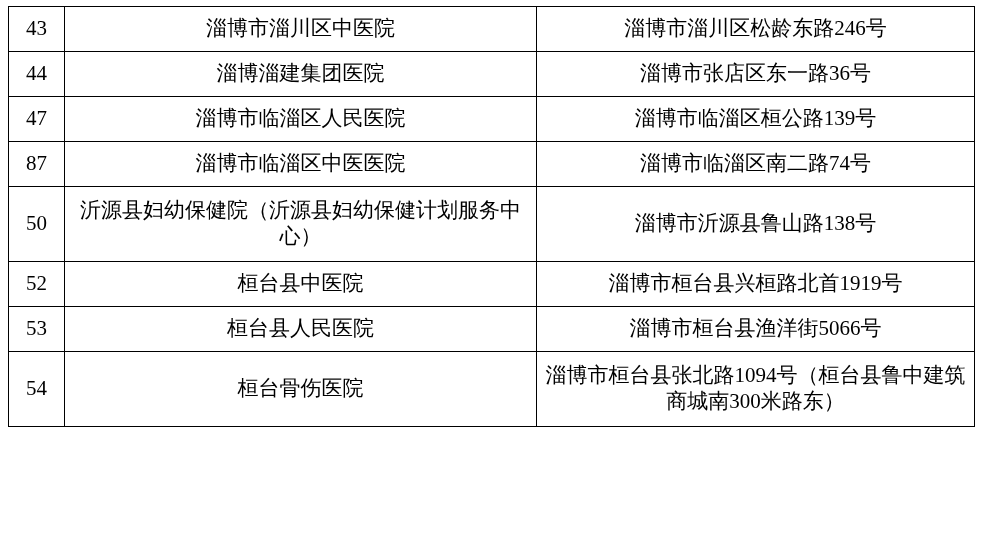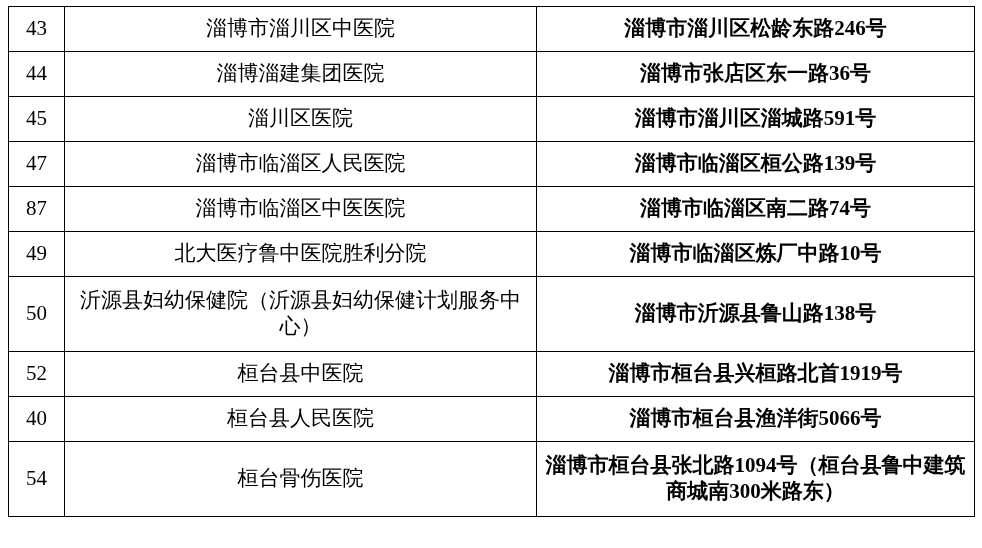--- a/index.html
+++ b/index.html
@@ -38,21 +38,20 @@
   col.col-addr  { width: 438px; }
 
   td.cell-index {
     font-size: 21px;
   }
   td.cell-name {
     font-size: 21px;
   }
   td.cell-addr {
     font-size: 21px;
-    font-weight: bold;
   }
   tr.row-tall td {
     height: 66px;
   }
   tr.row-normal td {
     height: 36px;
   }
 </style>
 </head>
 <body>
@@ -71,60 +70,50 @@
         <td class="cell-name">淄博市淄川区中医院</td>
         <td class="cell-addr">淄博市淄川区松龄东路246号</td>
       </tr>
 
       <tr class="row-normal">
         <td class="cell-index">44</td>
         <td class="cell-name">淄博淄建集团医院</td>
         <td class="cell-addr">淄博市张店区东一路36号</td>
       </tr>
 
-      <tr class="row-normal">
-        <td class="cell-index">45</td>
-        <td class="cell-name">淄川区医院</td>
-        <td class="cell-addr">淄博市淄川区淄城路591号</td>
-      </tr>
 
 
       <tr class="row-normal">
         <td class="cell-index">47</td>
         <td class="cell-name">淄博市临淄区人民医院</td>
         <td class="cell-addr">淄博市临淄区桓公路139号</td>
       </tr>
 
       <tr class="row-normal">
         <td class="cell-index">87</td>
         <td class="cell-name">淄博市临淄区中医医院</td>
         <td class="cell-addr">淄博市临淄区南二路74号</td>
       </tr>
 
-      <tr class="row-normal">
-        <td class="cell-index">49</td>
-        <td class="cell-name">北大医疗鲁中医院胜利分院</td>
-        <td class="cell-addr">淄博市临淄区炼厂中路10号</td>
-      </tr>
 
       <tr class="row-tall">
         <td class="cell-index">50</td>
         <td class="cell-name">沂源县妇幼保健院（沂源县妇幼保健计划服务中心）</td>
         <td class="cell-addr">淄博市沂源县鲁山路138号</td>
       </tr>
 
 
       <tr class="row-normal">
         <td class="cell-index">52</td>
         <td class="cell-name">桓台县中医院</td>
         <td class="cell-addr">淄博市桓台县兴桓路北首1919号</td>
       </tr>
 
       <tr class="row-normal">
-        <td class="cell-index">40</td>
+        <td class="cell-index">53</td>
         <td class="cell-name">桓台县人民医院</td>
         <td class="cell-addr">淄博市桓台县渔洋街5066号</td>
       </tr>
 
       <tr class="row-tall">
         <td class="cell-index">54</td>
         <td class="cell-name">桓台骨伤医院</td>
         <td class="cell-addr">淄博市桓台县张北路1094号（桓台县鲁中建筑商城南300米路东）</td>
       </tr>
 

